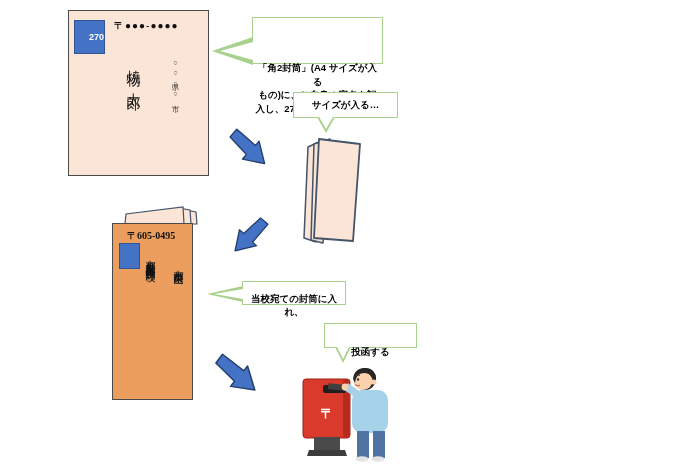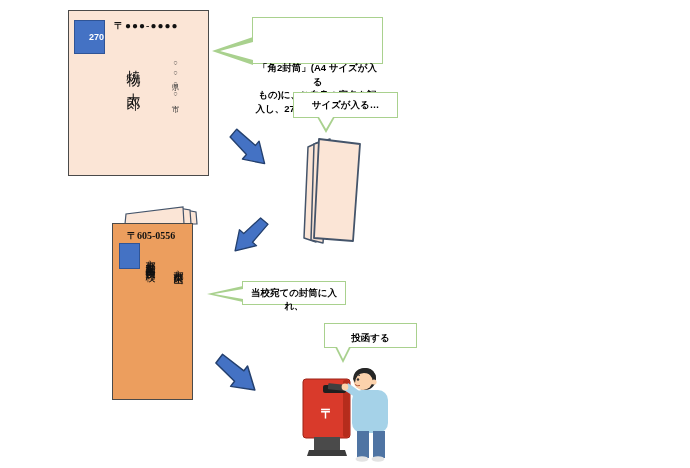--- a/index.html
+++ b/index.html
@@ -28,24 +28,24 @@
   .bubble{position:absolute;box-sizing:border-box;background:#fff;border:1.5px solid #a9d18e;
           color:#000;font-weight:bold;text-align:center;z-index:3;}
   .tail{position:absolute;width:0;height:0;border-style:solid;border-color:transparent;}
   #bubble-prepare{left:252px;top:17px;width:131px;height:47px;font-size:9.5px;line-height:1.42;
                   padding:3px 2px;white-space:pre-line;}
   #bubble-prepare .t-out{left:-41px;top:19px;border-width:14px 41px 14px 0;border-right-color:#a9d18e;}
   #bubble-prepare .t-in{left:-33px;top:24px;border-width:9px 33px 9px 0;border-right-color:#fff;}
   #bubble-fold{left:293px;top:92px;width:105px;height:26px;font-size:9.5px;padding-top:6px;}
   #bubble-fold .t-out{bottom:-16px;left:23px;border-width:16px 9px 0 9px;border-top-color:#a9d18e;}
   #bubble-fold .t-in{bottom:-12px;left:25px;border-width:12px 7px 0 7px;border-top-color:#fff;}
-  #bubble-insert{left:242px;top:281px;width:104px;height:24px;font-size:9.5px;padding-top:5px;}
+  #bubble-insert{left:242px;top:281px;width:104px;height:24px;font-size:9.5px;padding-top:11px;}
   #bubble-insert .t-out{left:-36px;top:4px;border-width:8px 36px 8px 0;border-right-color:#a9d18e;}
   #bubble-insert .t-in{left:-29px;top:7px;border-width:5px 29px 5px 0;border-right-color:#fff;}
-  #bubble-post{left:324px;top:323px;width:93px;height:25px;font-size:9.5px;padding-top:8px;}
+  #bubble-post{left:324px;top:323px;width:93px;height:25px;font-size:9.5px;padding-top:22px;}
   #bubble-post .t-out{bottom:-16px;left:10px;border-width:16px 8px 0 8px;border-top-color:#a9d18e;}
   #bubble-post .t-in{bottom:-12px;left:12px;border-width:12px 6px 0 6px;border-top-color:#fff;}
 
   
   .arrow{position:absolute;z-index:1;}
   .arrow svg{display:block;}
   #arrow-1{left:226px;top:133px;transform:rotate(45deg);}
   #arrow-2{left:228px;top:222px;transform:rotate(135deg);}
   #arrow-3{left:212px;top:358px;transform:rotate(42deg);}
 
@@ -105,21 +105,21 @@
 
   <div class="illus" id="paper-out">
     <svg width="82" height="20" viewBox="0 0 82 20">
       <polygon points="63,19 65,5 76,7 77,19" fill="#fbe5d6" stroke="#44546a" stroke-width="1.2"></polygon>
       <polygon points="55,19 58,3 70,5 71,19" fill="#fbe5d6" stroke="#44546a" stroke-width="1.2"></polygon>
       <polygon points="5,19 6,9 63,2 64,19" fill="#fbe5d6" stroke="#44546a" stroke-width="1.2"></polygon>
     </svg>
   </div>
 
   <div class="envelope" id="envelope-school">
-    <div class="postal" id="postal-school">〒605-0556</div>
+    <div class="postal" id="postal-school">〒605-0495</div>
     <div class="stamp" id="stamp-school"></div>
     <div class="vtext" id="school-city">京都市東山区…</div>
     <div class="vtext" id="school-name">京都府立陶工高等技術専門校</div>
   </div>
 
   <div class="bubble" id="bubble-insert">
     <span class="tail t-out"></span>
     <span class="tail t-in"></span>
     <span>当校宛ての封筒に入れ、</span>
   </div>

